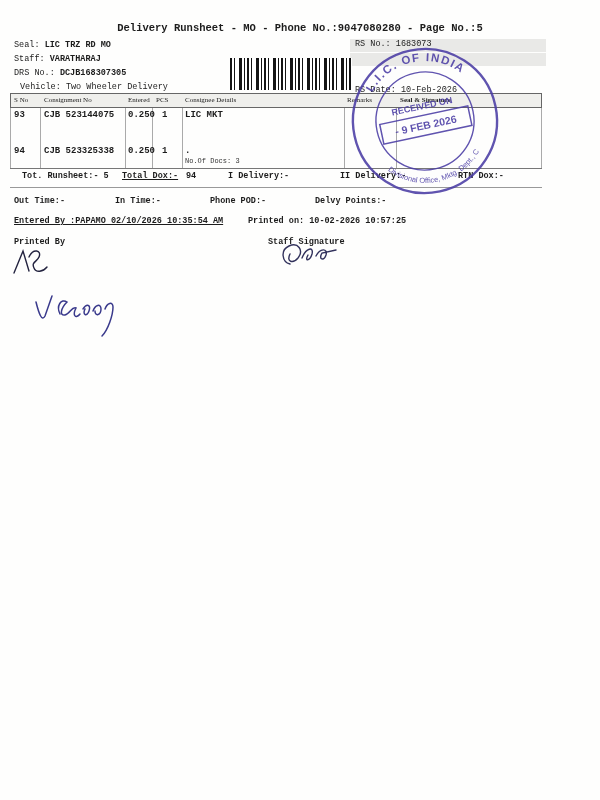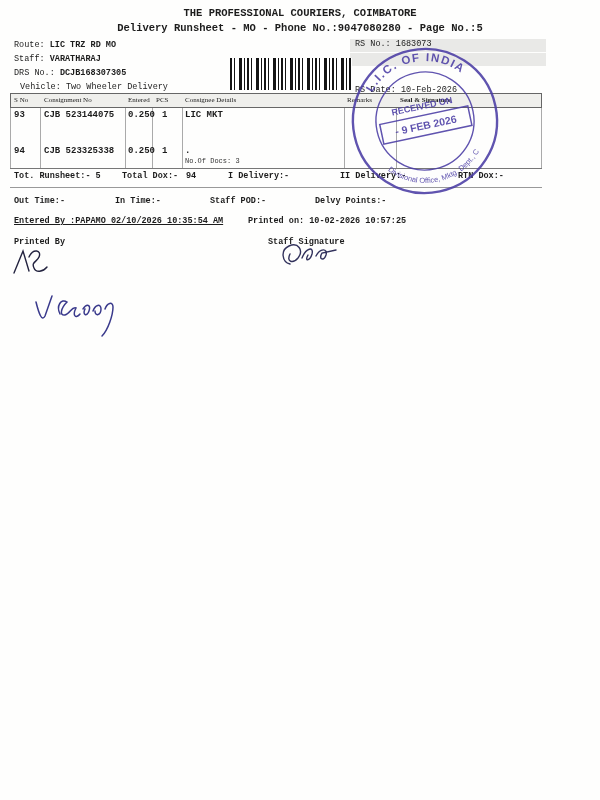--- a/index.html
+++ b/index.html
@@ -34,27 +34,26 @@
   }
   .stamp { position:absolute; left:340px; top:36px; width:170px; height:170px;
            transform:rotate(-12deg); opacity:.88; }
   .sig { position:absolute; }
 </style>
 </head>
 <body>
 
 <div class="page">
 
-  <div class="t title b">THE PROFESSIONAL COURIERS, COIMBATORE</div>
   <div class="t subtitle b">Delivery Runsheet - MO - Phone No.:9047080280 - Page No.:5</div>
 
   <div class="shade" style="left:350px; top:39px; width:196px; height:13px;"></div>
   <div class="shade" style="left:350px; top:53px; width:196px; height:13px;"></div>
 
-  <div class="t body8" style="left:14px; top:41px;"><span>Route:</span> <span class="b">LIC TRZ RD MO</span></div>
+  <div class="t body8" style="left:14px; top:41px;"><span>Seal:</span> <span class="b">LIC TRZ RD MO</span></div>
   <div class="t body8" style="left:14px; top:55px;"><span>Staff:</span> <span class="b">VARATHARAJ</span></div>
   <div class="t body8" style="left:14px; top:69px;"><span>DRS No.:</span> <span class="b">DCJB168307305</span></div>
   <div class="t body8" style="left:20px; top:83px;"><span>Vehicle:</span> <span>Two Wheeler Delivery</span></div>
 
   <div class="t body8" style="left:355px; top:40px;">RS No.: 1683073</div>
   <div class="t body8" style="left:355px; top:38px;margin-top:48px;">RS Date: 10-Feb-2026</div>
 
   <div class="barcode"></div>
 
   <div class="hdrbox"></div>
@@ -87,32 +86,32 @@
     <div class="t body9 b" style="left:14px;  top:147px;">94</div>
     <div class="t body9 b" style="left:44px;  top:147px;">CJB 523325338</div>
     <div class="t body9 b" style="left:128px; top:147px;">0.250</div>
     <div class="t body9 b" style="left:162px; top:147px;">1</div>
     <div class="t body9 b" style="left:185px; top:147px;">.</div>
   </div>
   <div class="t small7" style="left:185px; top:158px;">No.Of Docs: 3</div>
 
   <div class="hline" style="left:10px; top:168px; width:532px;"></div>
 
-  <div class="t body8 b" style="left:14px;  top:172px;">Tot. Runsheet:- 5</div>
-  <div class="t body8 b" style="left:122px; top:172px;">Total Dox:-</div>
+  <div class="t body8 b" style="left:22px;  top:172px;">Tot. Runsheet:- 5</div>
+  <div class="t body8 b" style="left:122px; top:172px;text-decoration:underline;">Total Dox:-</div>
   <div class="t body8 b" style="left:186px; top:172px;">94</div>
   <div class="t body8 b" style="left:228px; top:172px;">I Delivery:-</div>
   <div class="t body8 b" style="left:340px; top:172px;">II Delivery:-</div>
   <div class="t body8 b" style="left:458px; top:172px;">RTN Dox:-</div>
 
   <div class="hline" style="left:10px; top:187px; width:532px; background:#999;"></div>
 
   <div class="t body8 b" style="left:14px;  top:197px;">Out Time:-</div>
   <div class="t body8 b" style="left:115px; top:197px;">In Time:-</div>
-  <div class="t body8 b" style="left:210px; top:197px;">Staff POD:-</div>
+  <div class="t body8 b" style="left:210px; top:197px;">Phone POD:-</div>
   <div class="t body8 b" style="left:315px; top:197px;">Delvy Points:-</div>
 
   <div class="t body8 b" style="left:14px;  top:217px;text-decoration:underline;">Entered By :PAPAMO 02/10/2026 10:35:54 AM</div>
   <div class="t body8 b" style="left:248px; top:217px;">Printed on: 10-02-2026 10:57:25</div>
 
   <div class="t body8 b" style="left:14px;  top:238px;">Printed By</div>
   <div class="t body8 b" style="left:268px; top:238px;">Staff Signature</div>
 
   <div class="stamp">
     <svg width="170" height="170" viewBox="0 0 170 170">

